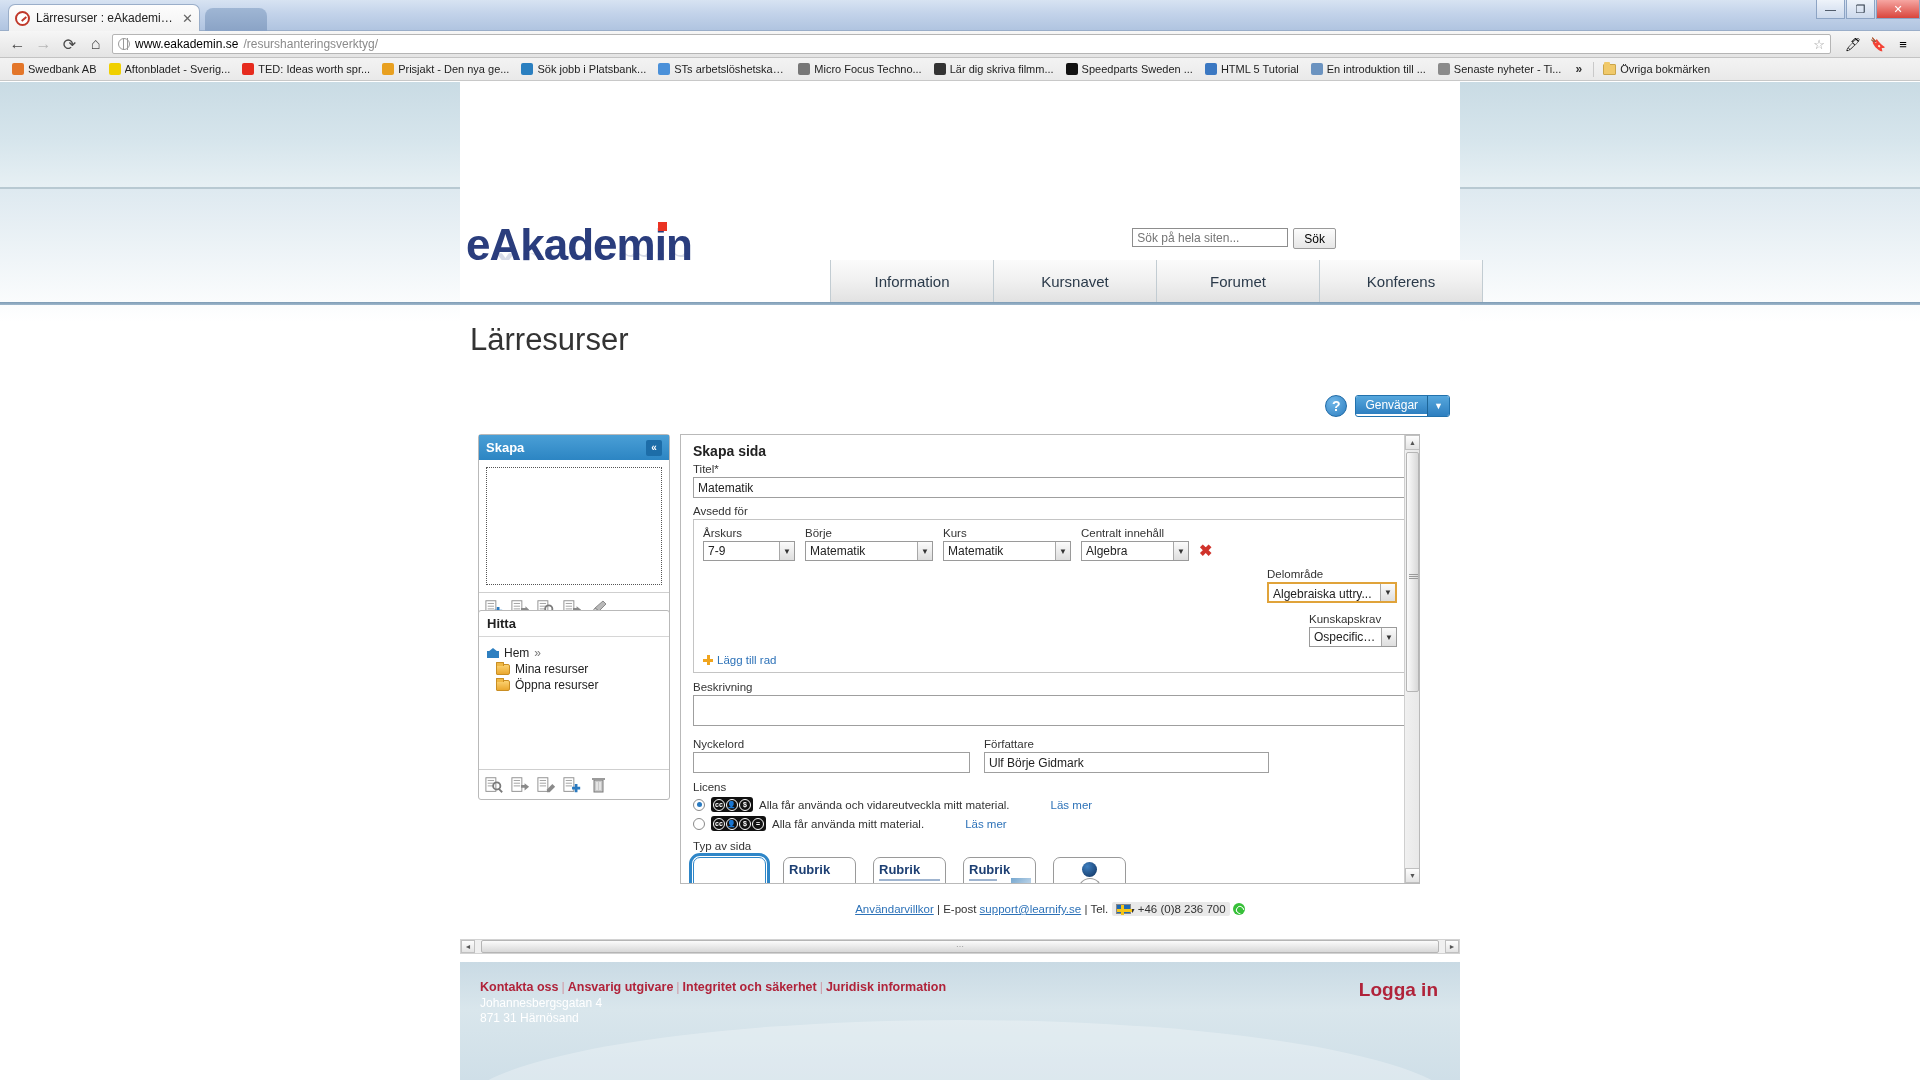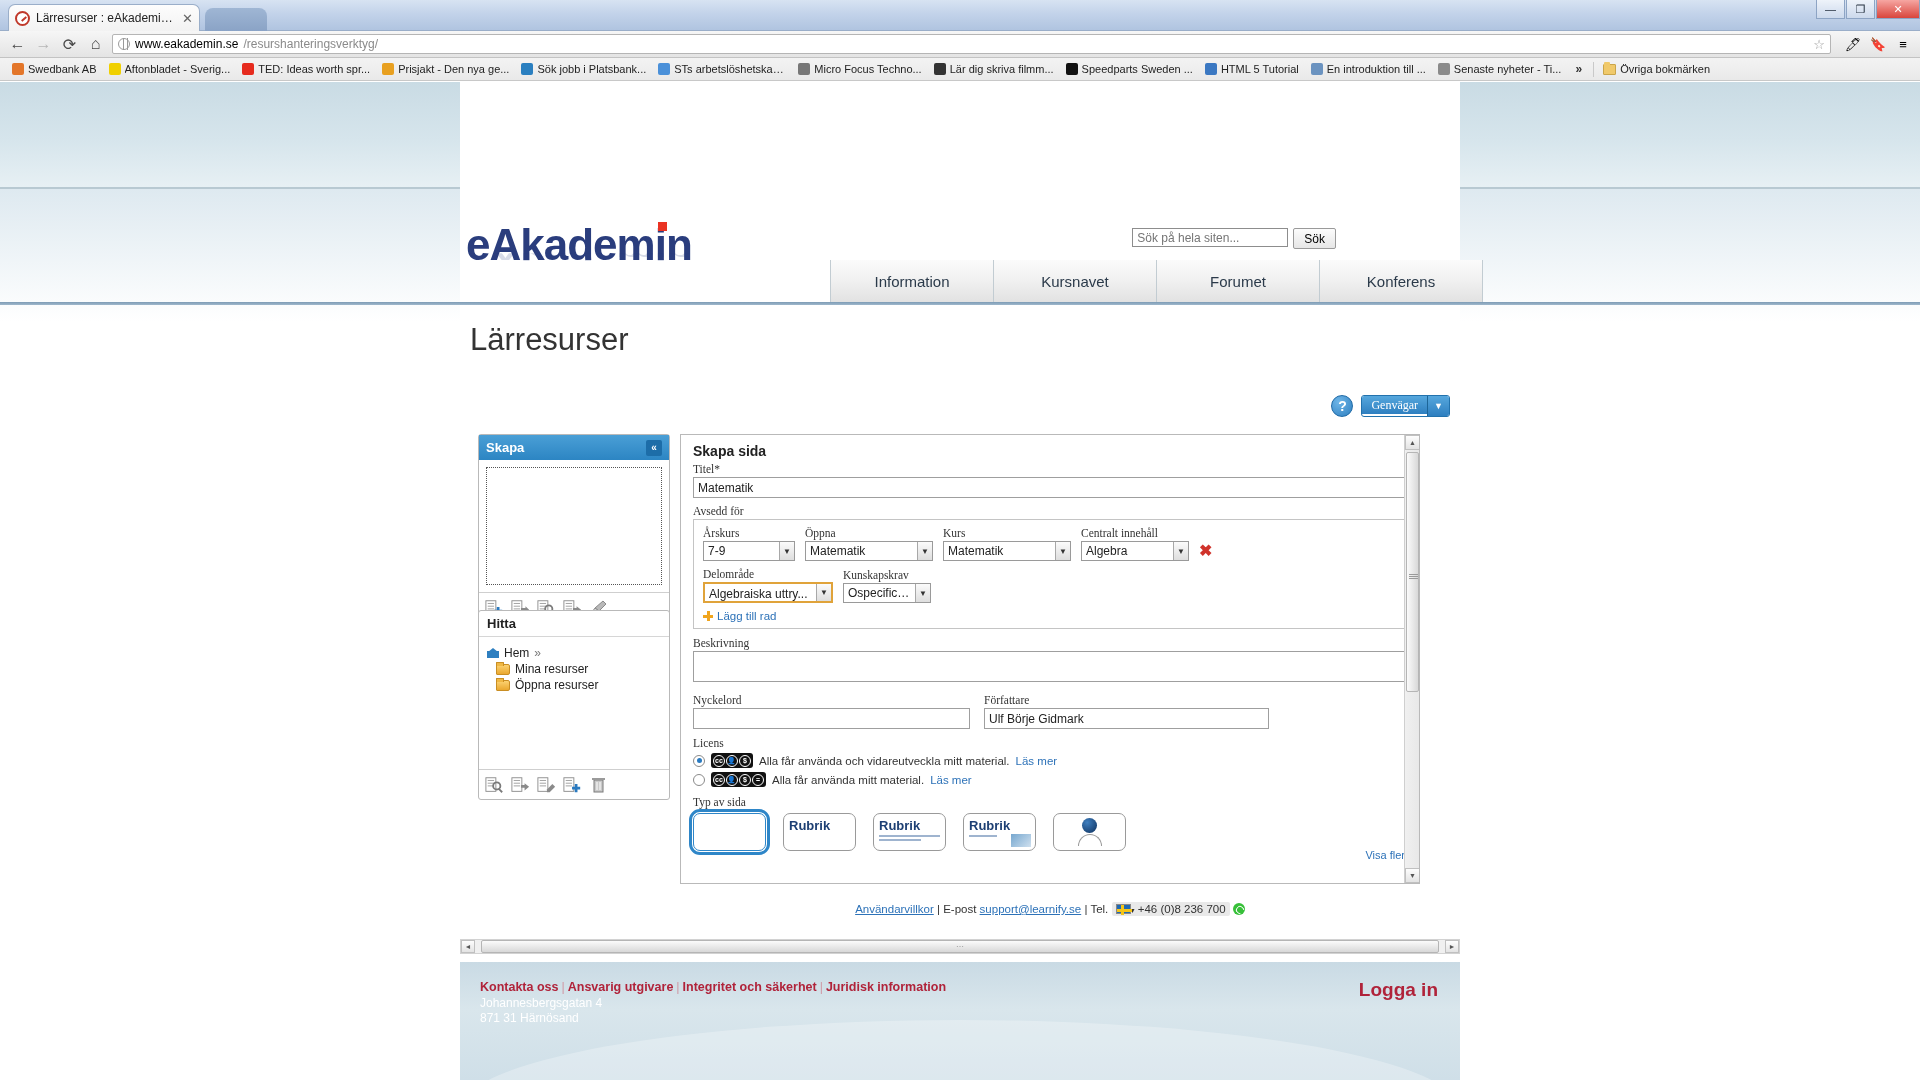--- a/index.html
+++ b/index.html
@@ -213,21 +213,21 @@
   .folder-ico::before{content:"";position:absolute;left:-1px;top:-3px;width:6px;height:3px;
                       background:#f0b844;border:1px solid #c98e23;border-bottom:none;border-radius:1px 1px 0 0;}
 
   
   .form-wrap{
     position:absolute; left:680px; top:352px; width:740px; height:450px;
     border:1px solid #b9b9b9; background:#fff; overflow:hidden;
   }
   .form-inner{ padding:8px 12px; position:relative;}
   .sec-title{ font-size:14px; font-weight:bold; color:#222; margin:0 0 4px 0;}
-  .lbl{ font-size:11.5px; color:#333; margin-bottom:2px; display:block;font-family:Liberation Serif, serif;}
+  .lbl{ font-size:11.5px; color:#333; margin-bottom:2px; display:block;}
   .txt{
     width:100%; height:21px; border:1px solid #9f9f9f; font-size:12px; padding:1px 4px;
     font-family:"Liberation Sans",sans-serif; color:#222; background:#fff;
   }
   .fieldset{
     border:1px solid #c4c4c4; padding:7px 9px 6px 9px; margin-top:2px;
   }
   .row{ display:flex; gap:10px; align-items:flex-end; }
   .fld{ display:flex; flex-direction:column;}
   .sel{
@@ -253,21 +253,21 @@
   }
   .lic-row{ display:flex; align-items:center; gap:6px; margin-top:4px; font-size:11.5px; color:#333;}
   .cc-badge{
     height:15px; background:#111; border-radius:3px; display:flex; align-items:center;
     padding:0 2px; gap:1px;
   }
   .cc-c{
     width:12px;height:12px;border-radius:50%;background:#111;border:1.4px solid #fff;
     color:#fff;font-size:7px;display:flex;align-items:center;justify-content:center;font-weight:bold;
   }
-  .lnk{ color:#2d72b8; cursor:pointer;}
+  .lnk{ color:#2d72b8; cursor:pointer;margin-left:35px;}
   .rad{ width:12px;height:12px;border-radius:50%;border:1px solid #8a8a8a;background:#fff;
         position:relative; flex:0 0 auto; cursor:pointer;}
   .rad.on::after{content:"";position:absolute;left:2.5px;top:2.5px;width:5px;height:5px;
                  border-radius:50%;background:#2a7ac0;}
 
   .types{ display:flex; gap:17px; margin-top:5px;}
   .type-card{
     width:73px; height:38px; border:1px solid #9a9a9a; border-radius:7px; background:#fff;
     position:relative; cursor:pointer; overflow:hidden;
   }
@@ -581,21 +581,21 @@
         <div class="fieldset">
           <div class="row" id="row1">
               <div class="fld">
                 <label class="lbl">Årskurs</label>
                 <div class="sel" style="width:92px">
                   <span class="cap">7-9</span>
                   <span class="arr">▼</span>
                 </div>
               </div>
               <div class="fld">
-                <label class="lbl">Öppna</label>
+                <label class="lbl">Börje</label>
                 <div class="sel" style="width:128px">
                   <span class="cap">Matematik</span>
                   <span class="arr">▼</span>
                 </div>
               </div>
               <div class="fld">
                 <label class="lbl">Kurs</label>
                 <div class="sel" style="width:128px">
                   <span class="cap">Matematik</span>
                   <span class="arr">▼</span>
@@ -603,21 +603,21 @@
               </div>
               <div class="fld">
                 <label class="lbl">Centralt innehåll</label>
                 <div class="sel" style="width:108px">
                   <span class="cap">Algebra</span>
                   <span class="arr">▼</span>
                 </div>
               </div>
               <div class="del-x">✖</div>
             </div>
-          <div class="row" style="margin-top:7px;" id="row2">
+          <div class="row" style="margin-top:7px;flex-direction:column;" id="row2">
               <div class="fld">
                 <label class="lbl">Delområde</label>
                 <div class="sel hl" style="width:130px">
                   <span class="cap">Algebraiska uttry...</span>
                   <span class="arr">▼</span>
                 </div>
               </div>
               <div class="fld">
                 <label class="lbl">Kunskapskrav</label>
                 <div class="sel" style="width:88px">

